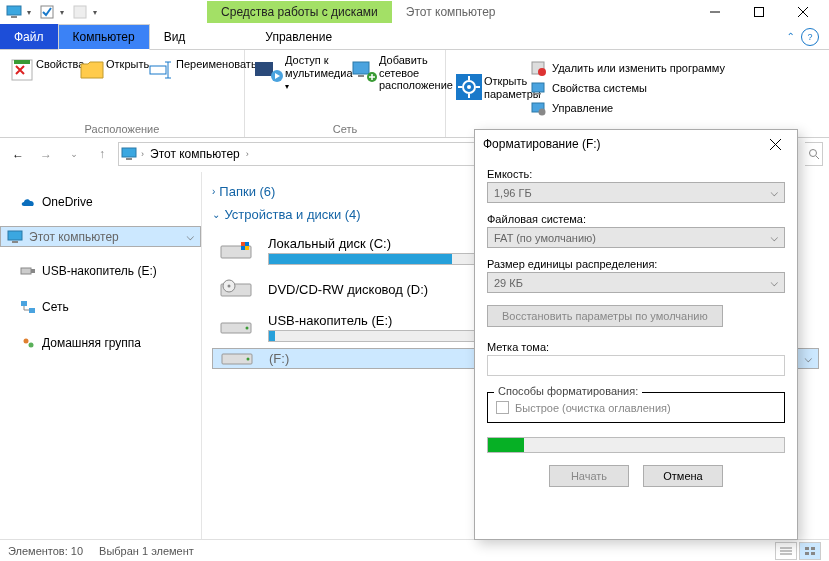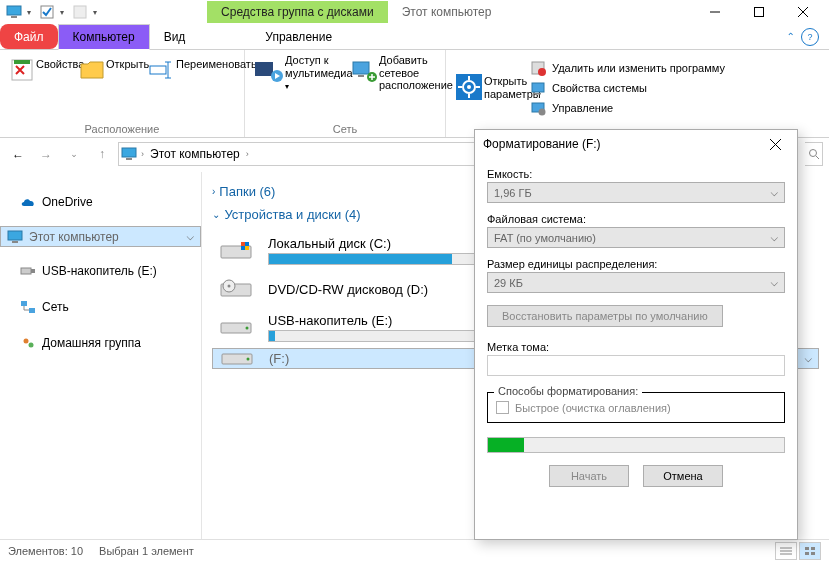--- a/index.html
+++ b/index.html
@@ -11,22 +11,22 @@
   .qat-item { display: flex; align-items: center; justify-content: center; width: 20px; height: 20px; }
   .dd { font-size: 8px; color: #555; margin-left: -3px; }
   .ctx-tab { background: #A3E066; padding: 4px 14px; margin-left: 110px; font-size: 12px; color: #222; }
   .ctx-title { margin-left: 14px; color: #666; font-size: 12px; }
   .winbtns { margin-left: auto; display: flex; }
   .winbtn { width: 44px; height: 24px; display: flex; align-items: center; justify-content: center; color: #555; }
 
   
   .tabs { height: 26px; display: flex; align-items: stretch; border-bottom: 1px solid #d0d0d0; }
   .tab { padding: 4px 14px; font-size: 12px; display: flex; align-items: center; }
-  .tab.file { background: #ef4444; color: #fff; border-radius: 8px; }
-  .tab.active { background: #8b5cf6; border: 1px solid #d0d0d0; border-bottom: 1px solid #fff; margin-bottom: -1px; }
+  .tab.file { background: #1d4ed8; color: #fff; }
+  .tab.active { background: #3b82f6; border: 1px solid #d0d0d0; border-bottom: 1px solid #fff; margin-bottom: -1px; }
   .tab.manage { margin-left: 52px; }
   .help { margin-left: auto; display: flex; align-items: center; gap: 6px; padding-right: 10px; color: #1979CA; }
   .help .caret { width: 18px; height: 18px; border: 1px solid #1979CA; border-radius: 50%; display: flex; align-items: center; justify-content: center; font-size: 9px; color: #1979CA; }
 
   
   .ribbon { height: 88px; border-bottom: 1px solid #d0d0d0; display: flex; position: relative; }
   .group { border-right: 1px solid #e0e0e0; padding: 4px 8px 2px; display: flex; flex-direction: column; }
   .group-label { text-align: center; color: #777; font-size: 11px; margin-top: auto; }
   .grp-row { display: flex; gap: 8px; }
   .rbtn { display: flex; flex-direction: row; align-items: center; width: 62px; font-size: 11px; text-align: left; line-height: 1.15; }
@@ -110,21 +110,21 @@
         </svg>
     </div>
     <span class="dd">▾</span>
     <div class="qat-item">
       <svg width="14" height="14" viewBox="0 0 14 14">
           <rect x="1" y="1" width="12" height="12" fill="#eee" stroke="#ccc"></rect>
         </svg>
     </div>
     <span class="dd">▾</span>
   </div>
-  <div class="ctx-tab">Средства группа с дисками</div>
+  <div class="ctx-tab">Средства работы с дисками</div>
   <div class="ctx-title">Этот компьютер</div>
   <div class="winbtns">
     <div class="winbtn">
         <svg width="10" height="10">
           <line x1="0" y1="5" x2="10" y2="5" stroke="#000"></line>
         </svg>
       </div>
     <div class="winbtn">
         <svg width="10" height="10">
           <rect x="0.5" y="0.5" width="9" height="9" fill="none" stroke="#000"></rect>

